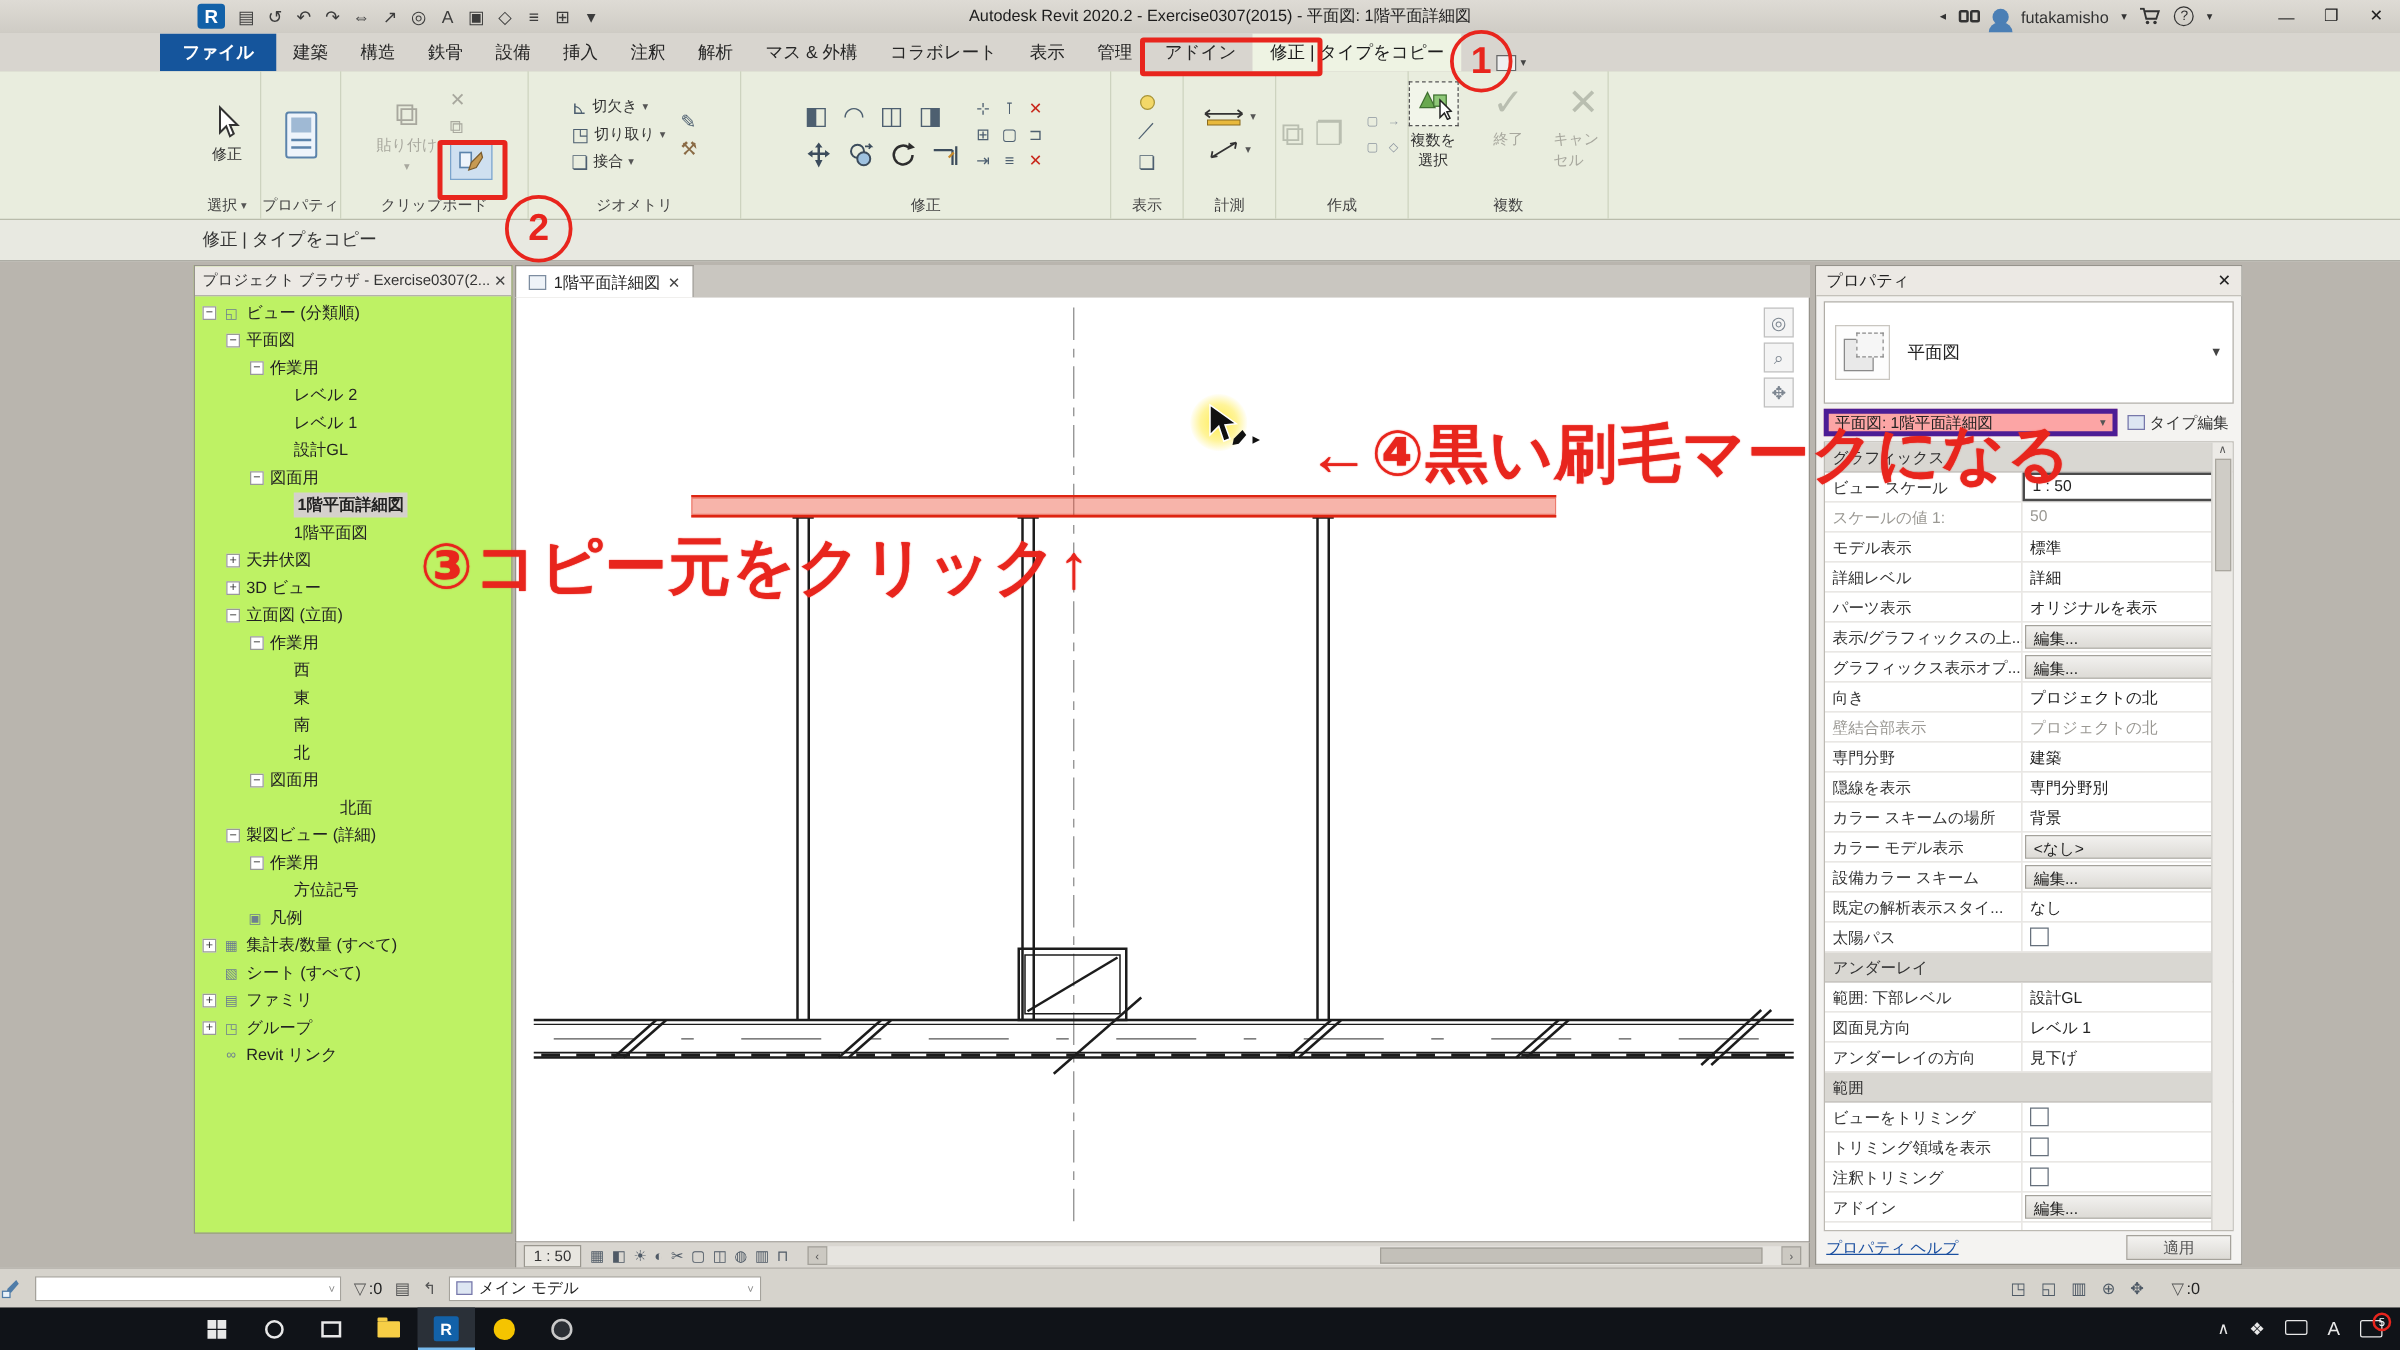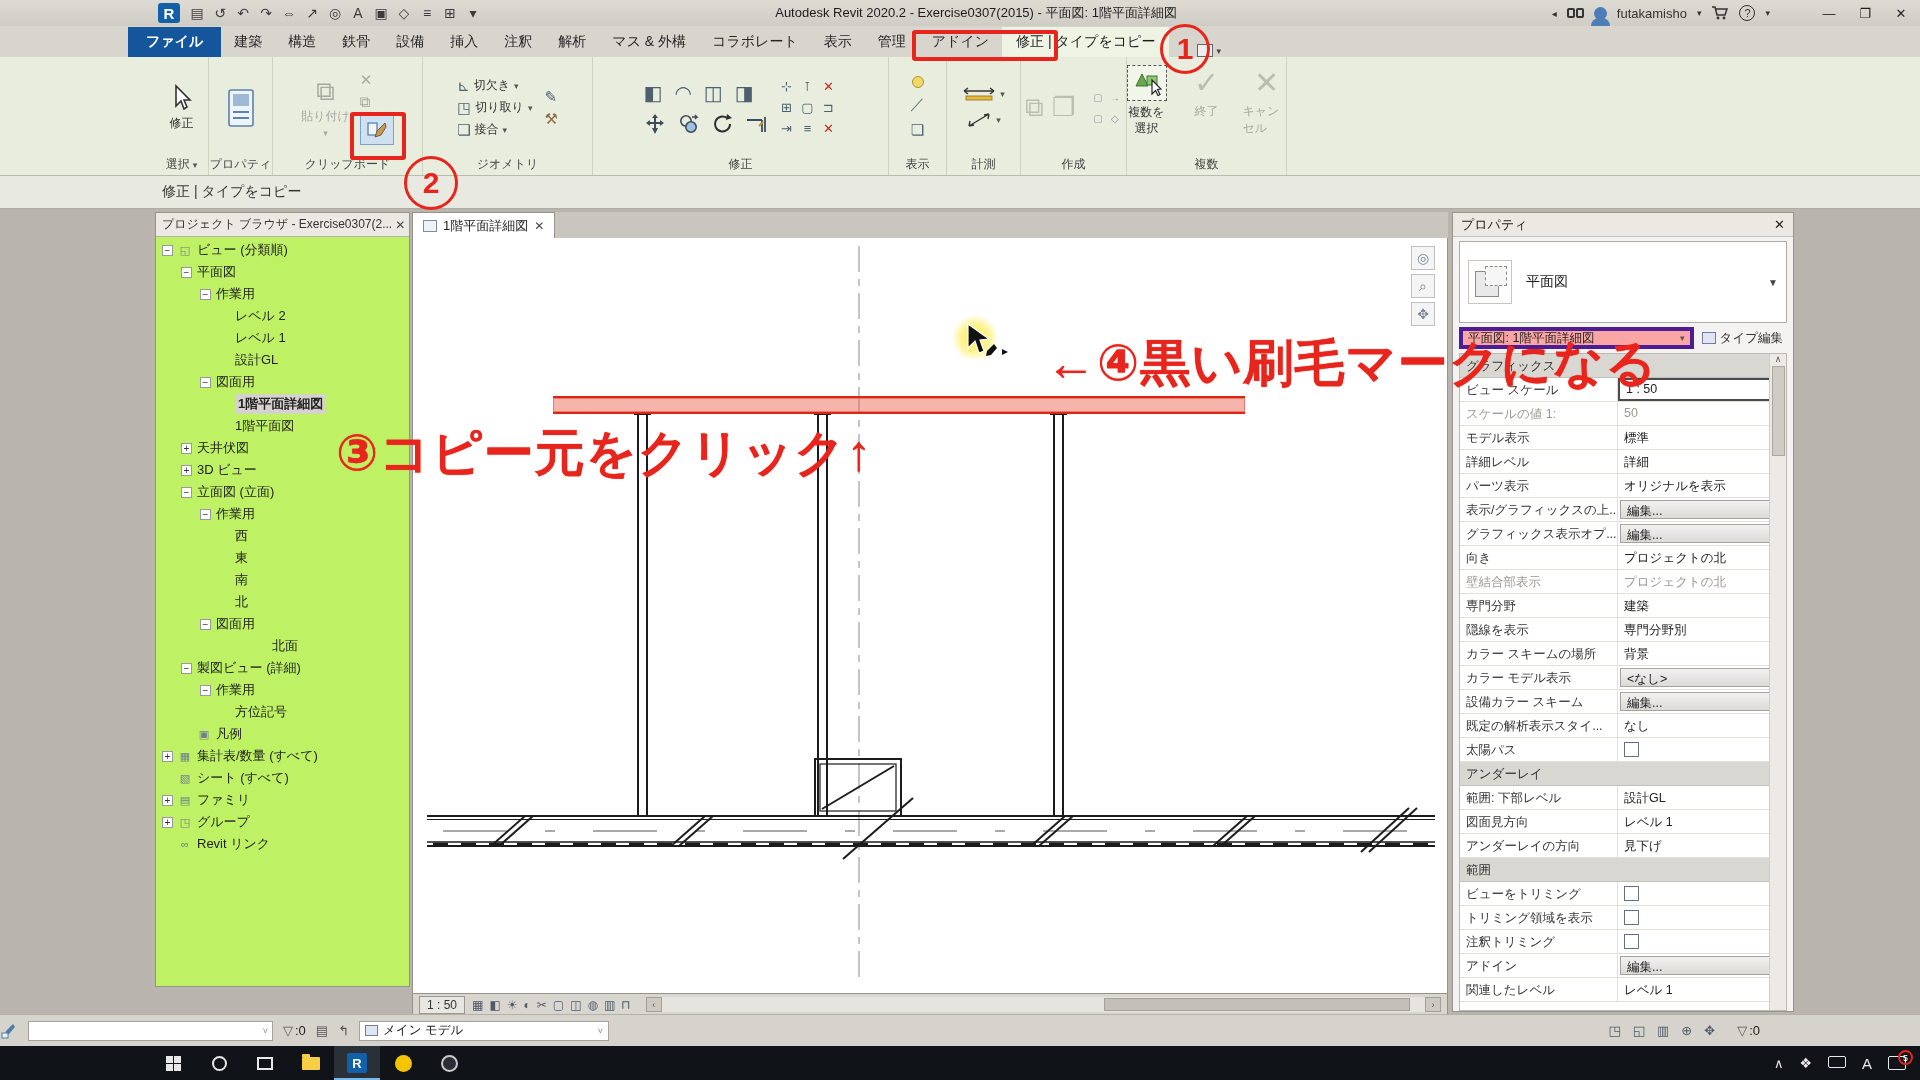--- a/index.html
+++ b/index.html
@@ -860,20 +860,24 @@
           <div class="prow">
             <span class="plabel">関連したレベル</span>
             <span class="pvalue">レベル 1</span>
           </div>
         </div>
       <div class="pscroll">
         <span>∧</span>
           <span class="pthumb"></span>
       </div>
     </div>
+    <div class="props-bottom">
+      <span class="prophelp">プロパティ ヘルプ</span>
+      <span class="applybtn">適用</span>
+    </div>
   </div>
 
   <div class="statusbar">
     <svg width="16" height="16" viewBox="0 0 16 16">
         <path d="M13 1 L6 8 L5 12 L9 11 L15 4 Z" fill="#4f7ca8"></path>
         <rect x="2" y="10" width="6" height="5" fill="#e9f2fa" stroke="#4f7ca8"></rect>
       </svg>
     <div class="sb-combo">
         <span class="drop">˅</span>
       </div>

